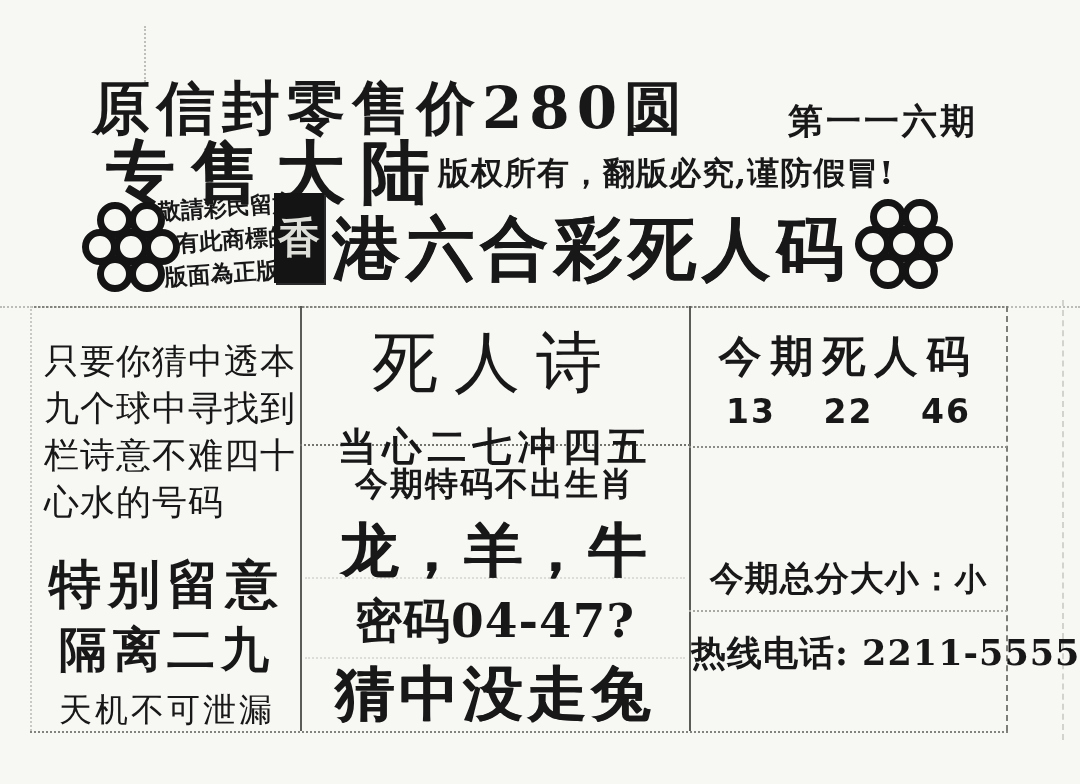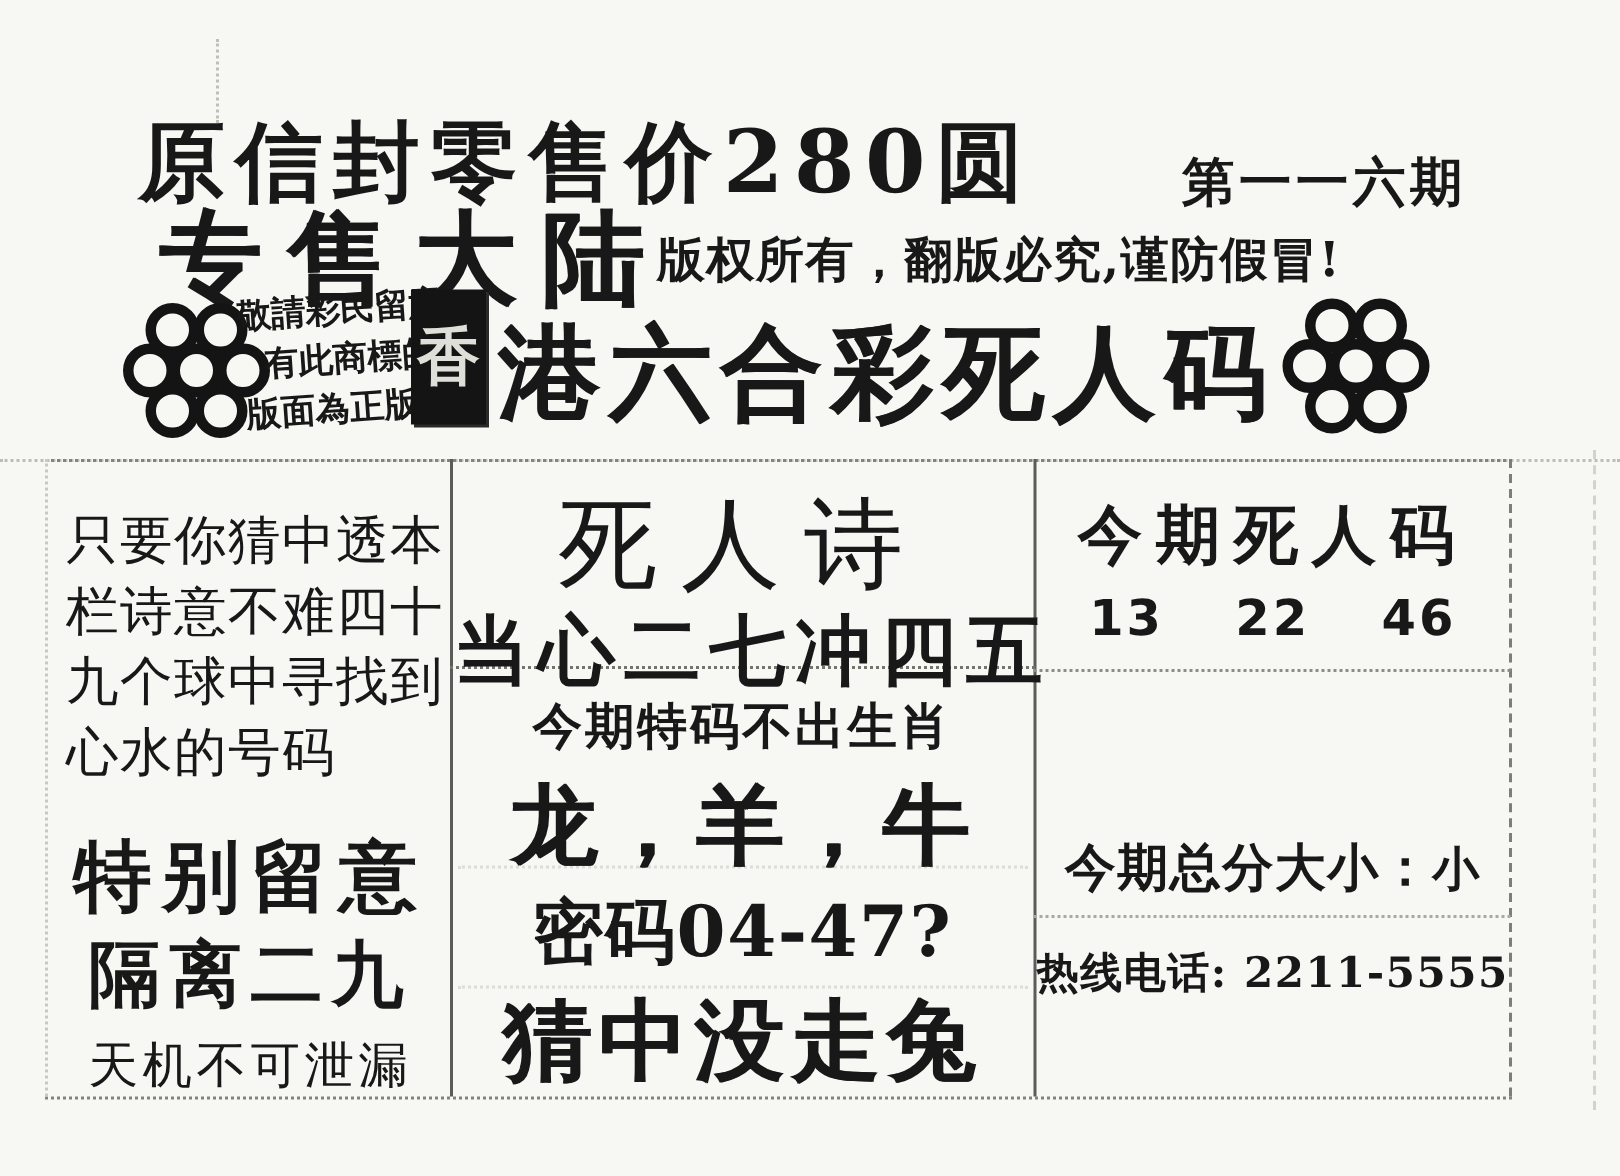--- a/index.html
+++ b/index.html
@@ -67,36 +67,36 @@
 
   
   .poem { left:44px; top:338px; width:252px; font-size:35px; line-height:47px; letter-spacing:1px; font-weight:500; }
   .notice-big   { left:36px; top:550px; width:262px; text-align:center; font-size:52px; letter-spacing:7px; font-weight:600; white-space:nowrap; }
   .notice-big2  { left:36px; top:618px; width:262px; text-align:center; font-size:48px; letter-spacing:6px; font-weight:600; white-space:nowrap; }
   .notice-small { left:36px; top:688px; width:262px; text-align:center; font-size:33px; letter-spacing:3px; white-space:nowrap; }
 
   
   .c-col { left:302px; width:386px; text-align:center; white-space:nowrap; }
   .poem-title   { top:318px; font-size:66px; letter-spacing:16px; font-weight:400; }
-  .poem-line    { top:400px; font-size:51px; letter-spacing:6px; font-weight:600;font-family:Liberation Serif, serif; }
+  .poem-line    { top:420px; font-size:39px; letter-spacing:6px; font-weight:600;font-family:Liberation Serif, serif; }
   .special-hdr  { top:462px; font-size:33px; letter-spacing:2px; font-weight:600; }
   .zodiacs      { top:512px; font-size:58px; font-weight:900; letter-spacing:4px; text-shadow:1px 0 0 #181818; }
   .secret-code  { top:590px; font-size:47px; letter-spacing:1px; font-weight:600; }
   .slogan       { top:655px; font-size:59px; font-weight:900; letter-spacing:5px; text-shadow:1px 0 0 #181818; }
 
   
   .r-col { left:691px; width:315px; text-align:center; white-space:nowrap; }
   .death-title { top:328px; font-size:43px; letter-spacing:9px; font-weight:600; }
   .death-nums  { top:392px; font-size:33px; font-weight:800;
                  font-family:"DejaVu Sans","Liberation Sans",sans-serif; letter-spacing:2px; }
   .death-nums span { margin:0 17px; }
   .odd-even { top:466px; font-size:42px; letter-spacing:4px; font-weight:600; }
   .odd-even b, .size-row b { font-weight:900; font-family:"DejaVu Sans","Liberation Sans",sans-serif; font-size:.92em; }
   .size-row { top:556px; font-size:34px; letter-spacing:1px; font-weight:600; }
-  .phone1 { top:630px; font-size:28px; font-weight:600; letter-spacing:1px; }
+  .phone1 { top:630px; font-size:35px; font-weight:600; letter-spacing:1px; }
   .phone2 { top:668px; font-size:31px; font-weight:600; letter-spacing:1px; }
 </style>
 </head>
 <body>
 
 <div class="page">
 
   <div class="abs fold-line"></div>
   <div class="abs header-streak"></div>
 
@@ -144,22 +144,22 @@
   <div class="rule v-right"></div>
   <div class="rule v-edge"></div>
   <div class="rule h-mid-center"></div>
   <div class="rule h-mid-right"></div>
   <div class="rule h-right2"></div>
   <div class="rule streak1"></div>
   <div class="rule streak2"></div>
 
   <div class="abs poem">
     <div>只要你猜中透本</div>
+    <div>九个球中寻找到</div>
     <div>栏诗意不难四十</div>
-    <div>九个球中寻找到</div>
     <div>心水的号码</div>
   </div>
   <div class="abs notice-big">特别留意</div>
   <div class="abs notice-big2">隔离二九</div>
   <div class="abs notice-small">天机不可泄漏</div>
 
   <div class="abs c-col poem-title">死人诗</div>
   <div class="abs c-col poem-line">当心二七冲四五</div>
   <div class="abs c-col special-hdr">今期特码不出生肖</div>
   <div class="abs c-col zodiacs">龙，羊，牛</div>

